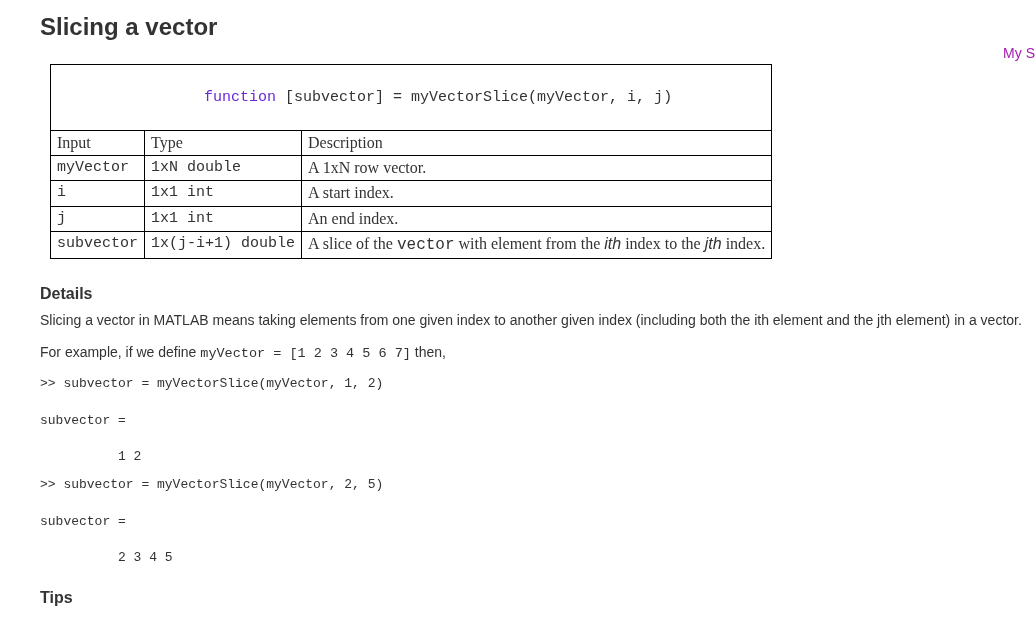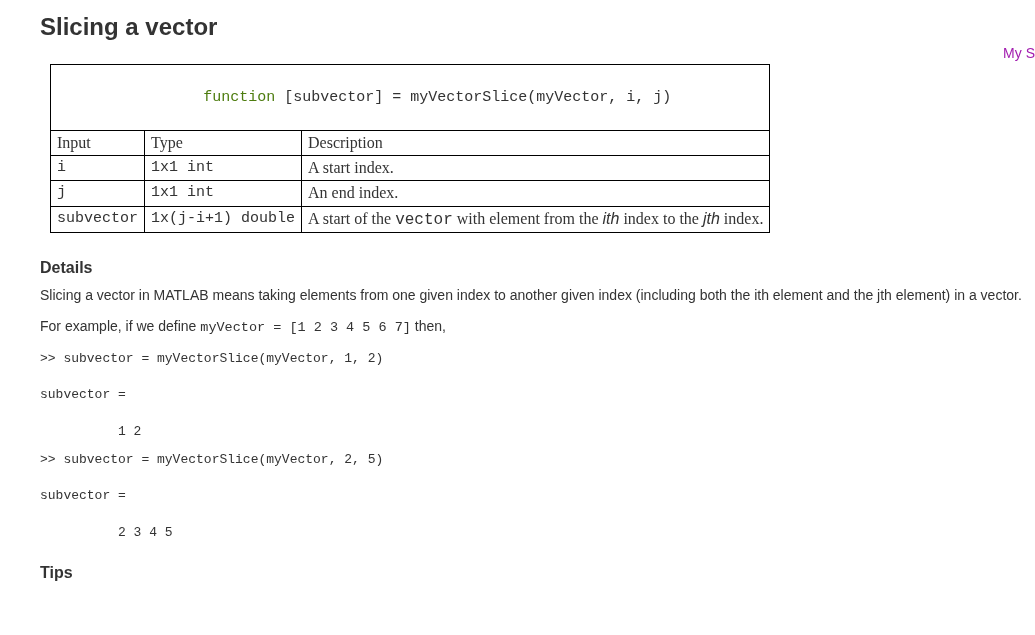--- a/index.html
+++ b/index.html
@@ -39,21 +39,21 @@
     .func-table td, .func-table th {
       border: 1px solid #000;
       padding: 1px 6px;
       vertical-align: top;
     }
     .sig-row td {
       text-align: center;
       font-family: "Courier New", monospace;
       white-space: pre;
     }
-    .sig-kw { color: #4d7c0f; }
+    .sig-kw { color: #6d28d9; }
     .serif { font-family: "Times New Roman", Times, serif; font-size: 16px; }
     .mono  { font-family: "Courier New", monospace; }
     .mono-inline { font-family: "Courier New", monospace; font-size: 13.5px; }
 
     h3.sec { font-size: 16px; font-weight: 700; margin: 20px 0 6px 0; }
     p.body { margin: 4px 0 12px 0; }
     pre.code {
       font-family: "Courier New", monospace;
       font-size: 13px;
       margin: 10px 0;
@@ -76,34 +76,39 @@
     <td colspan="3">
       <span class="sig-kw">function</span><span> [subvector] = myVectorSlice(myVector, i, j)</span>
     </td>
   </tr>
   <tr>
     <td class="serif">Input</td>
     <td class="serif">Type</td>
     <td class="serif">Description</td>
   </tr>
   <tr>
+    <td class="mono">myVector</td>
+    <td class="mono">1xN double</td>
+    <td class="serif">A 1xN row vector.</td>
+  </tr>
+  <tr>
     <td class="mono">i</td>
     <td class="mono">1x1 int</td>
     <td class="serif">A start index.</td>
   </tr>
   <tr>
     <td class="mono">j</td>
     <td class="mono">1x1 int</td>
     <td class="serif">An end index.</td>
   </tr>
   <tr>
     <td class="mono">subvector</td>
     <td class="mono">1x(j-i+1) double</td>
     <td class="serif">
-      <span>A start of the </span><span class="mono">vector</span><span> with element from the </span><span class="ij">ith</span><span> index to the </span><span class="ij">jth</span><span> index.</span>
+      <span>A slice of the </span><span class="mono">vector</span><span> with element from the </span><span class="ij">ith</span><span> index to the </span><span class="ij">jth</span><span> index.</span>
     </td>
   </tr>
 </tbody>
   </table>
 
 <h3 class="sec">Details</h3>
 <p class="body nowrap">Slicing a vector in MATLAB means taking elements from one given index to another given index (including both the ith element and the jth element) in a vector.</p>
 <p class="body">
   <span>For example, if we define </span><span class="mono-inline">myVector = [1 2 3 4 5 6 7]</span><span> then,</span>
 </p>

